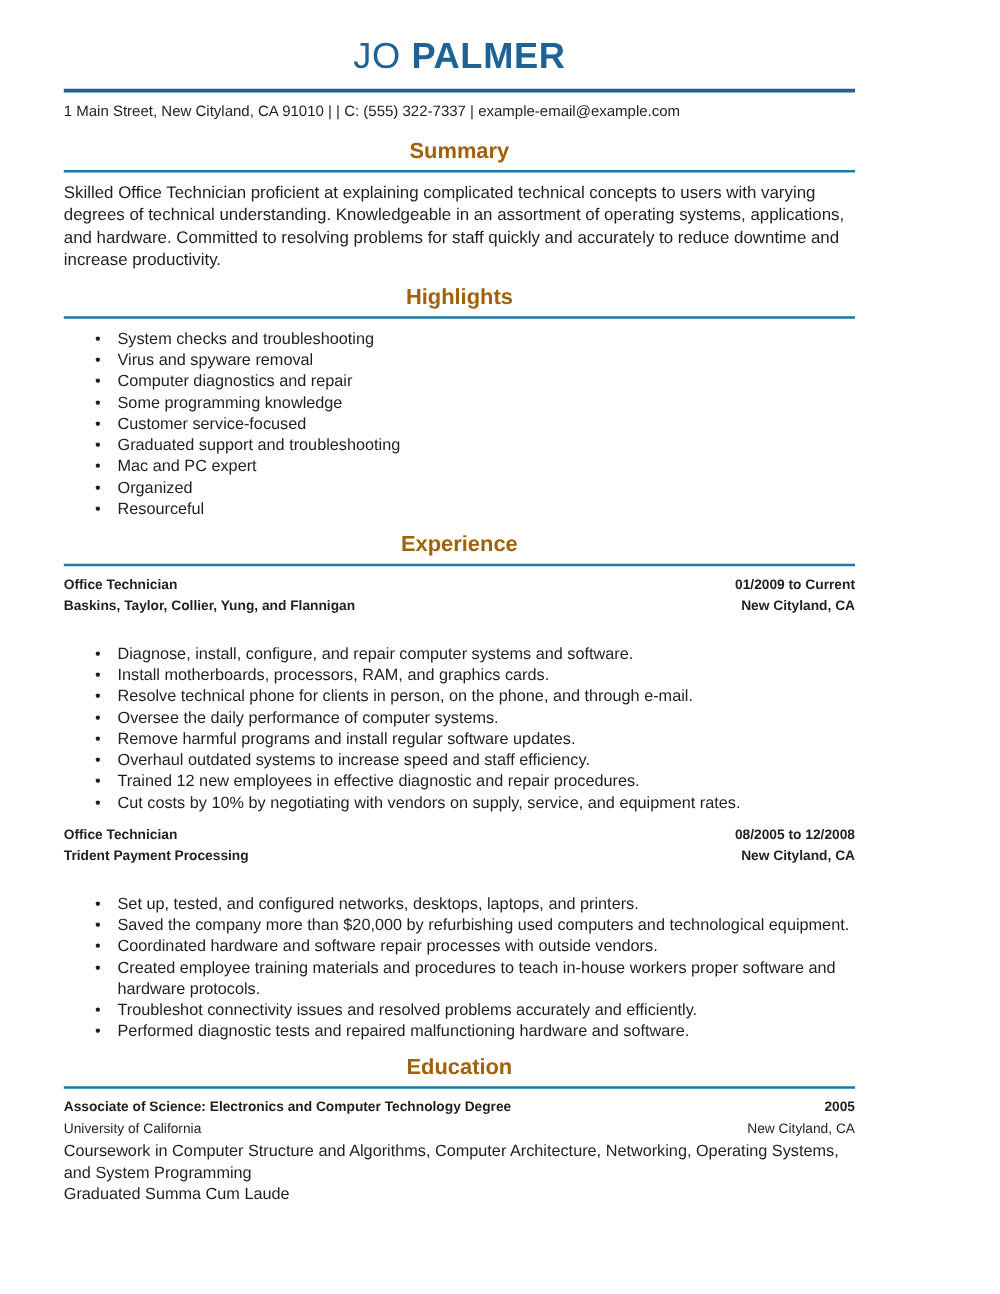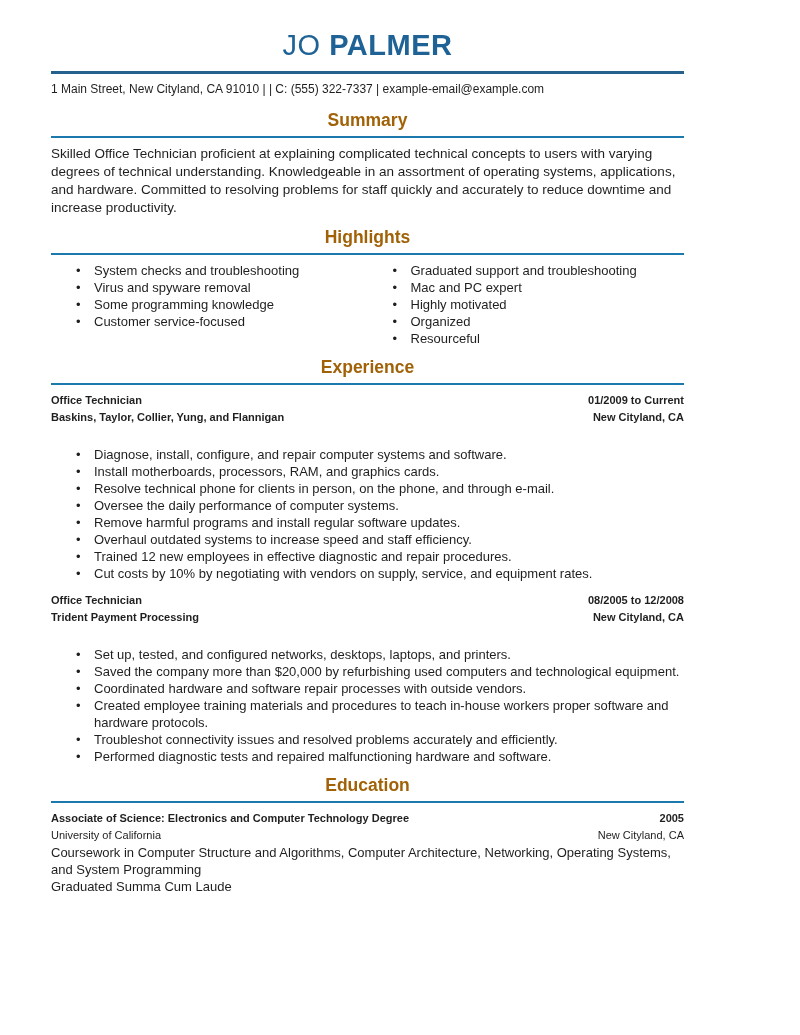--- a/index.html
+++ b/index.html
@@ -65,21 +65,21 @@
     padding-left: 18px;
     font-size: 13px;
     line-height: 17px;
   }
   ul.bullets li::before {
     content: "\2022";
     position: absolute;
     left: 0; top: 0;
     font-size: 13px;
   }
-  .highlights-cols { display: flex; margin-bottom: 6px; }
+  .highlights-cols { display: flex; margin-bottom: 6px; flex-direction: column; }
   .highlights-cols ul { flex: 1 1 50%; }
   
   .job { margin-bottom: 10px; }
   .row {
     display: flex;
     justify-content: space-between;
     font-size: 11px;
     line-height: 17px;
   }
   .row .bold { font-weight: bold; }
@@ -106,27 +106,27 @@
   <div class="section-title">Summary</div>
   <div class="section-rule"></div>
   <p class="summary-text">Skilled Office Technician proficient at explaining complicated technical concepts to users with varying degrees of technical understanding. Knowledgeable in an assortment of operating systems, applications, and hardware. Committed to resolving problems for staff quickly and accurately to reduce downtime and increase productivity.</p>
 
   <div class="section-title">Highlights</div>
   <div class="section-rule"></div>
   <div class="highlights-cols">
     <ul class="bullets">
       <li>System checks and troubleshooting</li>
       <li>Virus and spyware removal</li>
+      <li>Computer diagnostics and repair</li>
       <li>Some programming knowledge</li>
       <li>Customer service-focused</li>
     </ul>
     <ul class="bullets">
       <li>Graduated support and troubleshooting</li>
       <li>Mac and PC expert</li>
-      <li>Highly motivated</li>
       <li>Organized</li>
       <li>Resourceful</li>
     </ul>
   </div>
 
   <div class="section-title">Experience</div>
   <div class="section-rule"></div>
 
   <div class="job">
     <div class="row">

